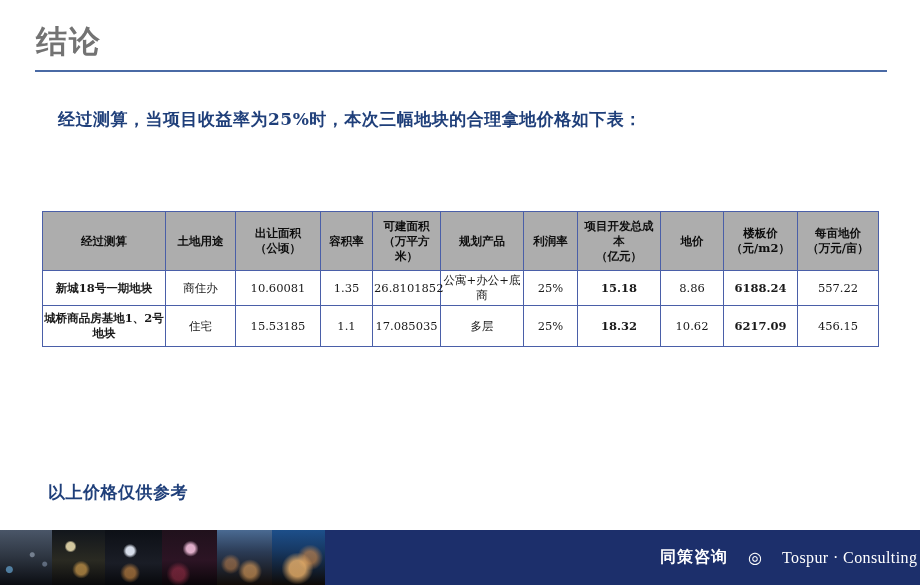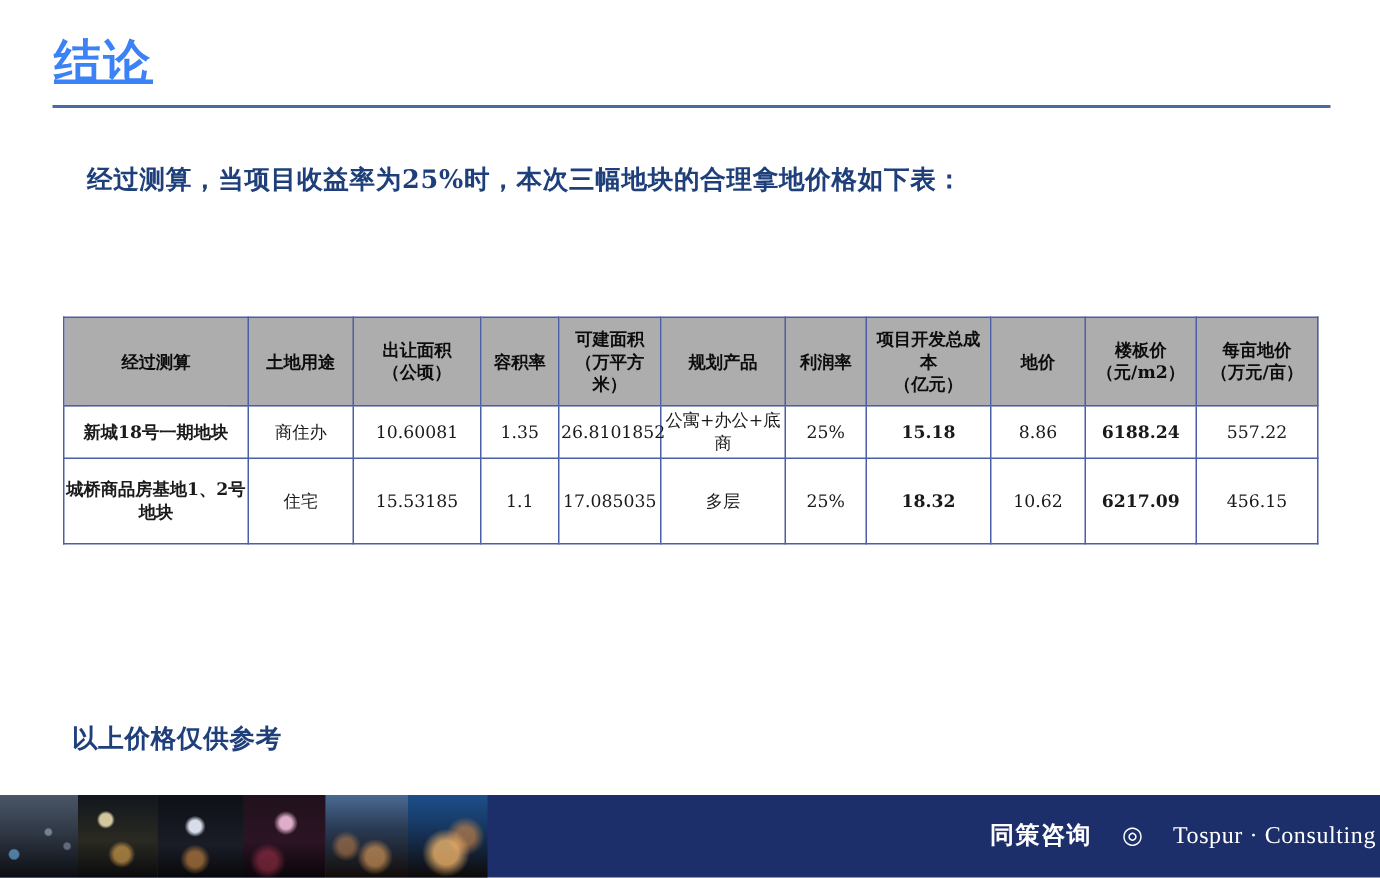--- a/index.html
+++ b/index.html
@@ -16,24 +16,23 @@
   }
 
   
   .slide-title {
     position: absolute;
     left: 36px;
     top: 22px;
     font-family: "DejaVu Serif", "Liberation Serif", serif;
     font-size: 31px;
     font-weight: bold;
-    color: #3b82f6;
+    color: #737373;
     letter-spacing: 2px;
     line-height: 38px;
-    text-decoration: underline;
   }
   .title-rule {
     position: absolute;
     left: 35px;
     top: 70px;
     width: 852px;
     height: 2px;
     background: #4a6aa5;
   }
 
@@ -87,21 +86,21 @@
     color: #ffffff;
     font-weight: bold;
     border-radius: 17px;
   }
   td.accent-cell {
     background: #3d817b;
     color: #ffffff;
     font-weight: bold;
   }
   tr.data-row { height: 30px; }
-  tr.data-row.tall { height: 57px; }
+  tr.data-row.tall { height: 41px; }
 
   .h-line1 { display: block; }
   .h-line2 { display: block; }
 
   
   .footnote {
     position: absolute;
     left: 48px;
     top: 481px;
     font-family: "DejaVu Serif", "Liberation Serif", serif;

